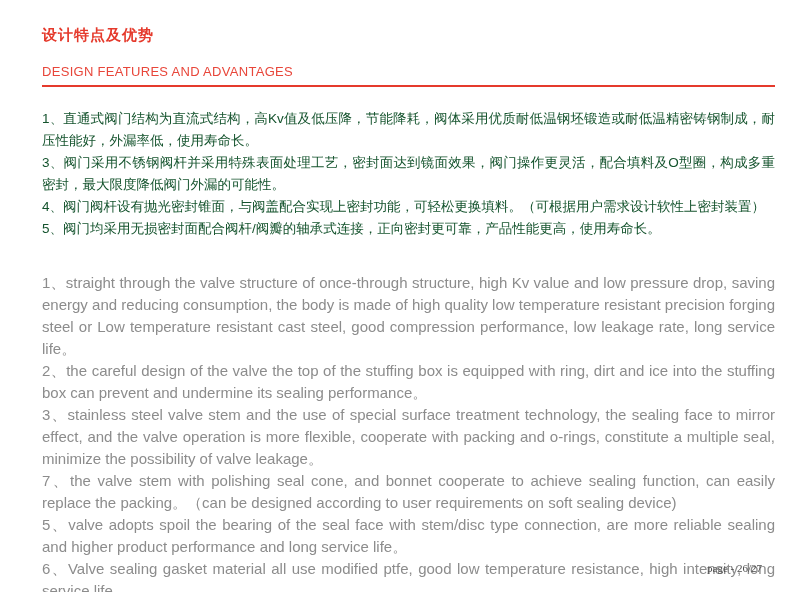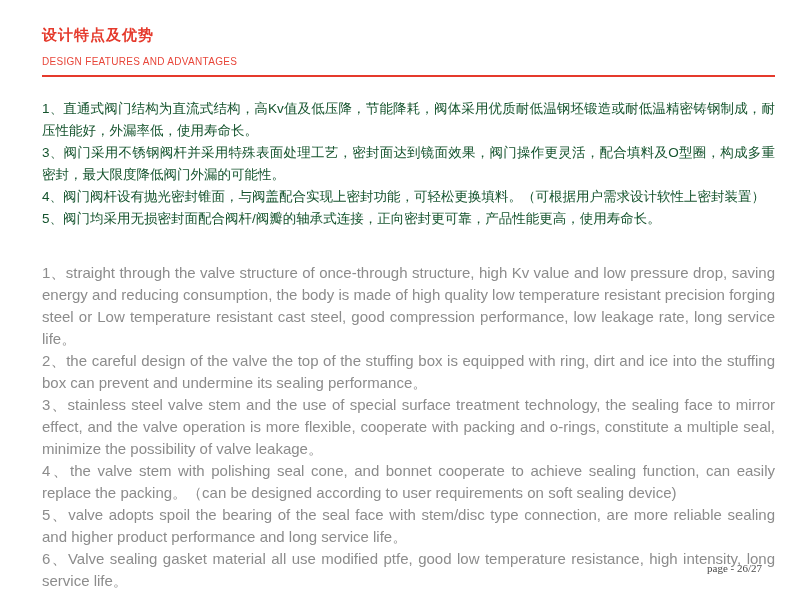--- a/index.html
+++ b/index.html
@@ -17,25 +17,25 @@
   .header { margin-bottom: 0; }
   .title-zh {
     color: #e53a2c;
     font-size: 15px;
     font-weight: bold;
     letter-spacing: 1px;
     line-height: 18px;
   }
   .title-en {
     color: #e8463a;
-    font-size: 10px;
+    font-size: 13px;
     font-weight: normal;
     letter-spacing: 0.3px;
     line-height: 16px;
-    margin-top: 10px;
+    margin-top: 20px;
   }
   .rule {
     border: none;
     border-top: 2px solid #e53a2c;
     margin-top: 5px;
   }
   .zh-list { margin-top: 21px; }
   .zh-list p {
     font-size: 13.5px;
     line-height: 22px;
@@ -74,20 +74,20 @@
     <p>1、直通式阀门结构为直流式结构，高Kv值及低压降，节能降耗，阀体采用优质耐低温钢坯锻造或耐低温精密铸钢制成，耐压性能好，外漏率低，使用寿命长。</p>
     <p>3、阀门采用不锈钢阀杆并采用特殊表面处理工艺，密封面达到镜面效果，阀门操作更灵活，配合填料及O型圈，构成多重密封，最大限度降低阀门外漏的可能性。</p>
     <p>4、阀门阀杆设有抛光密封锥面，与阀盖配合实现上密封功能，可轻松更换填料。（可根据用户需求设计软性上密封装置）</p>
     <p>5、阀门均采用无损密封面配合阀杆/阀瓣的轴承式连接，正向密封更可靠，产品性能更高，使用寿命长。</p>
   </div>
 
   <div class="en-list">
     <p>1、straight through the valve structure of once-through structure, high Kv value and low pressure drop, saving energy and reducing consumption, the body is made of high quality low temperature resistant precision forging steel or Low temperature resistant cast steel, good compression performance, low leakage rate, long service life。</p>
     <p>2、the careful design of the valve the top of the stuffing box is equipped with ring, dirt and ice into the stuffing box can prevent and undermine its sealing performance。</p>
     <p>3、stainless steel valve stem and the use of special surface treatment technology, the sealing face to mirror effect, and the valve operation is more flexible, cooperate with packing and o-rings, constitute a multiple seal, minimize the possibility of valve leakage。</p>
-    <p>4、the valve stem with polishing seal cone, and bonnet cooperate to achieve sealing function, can easily replace the packing。（can be designed according to user requirements on soft sealing device)</p>
+    <p>7、the valve stem with polishing seal cone, and bonnet cooperate to achieve sealing function, can easily replace the packing。（can be designed according to user requirements on soft sealing device)</p>
     <p>5、valve adopts spoil the bearing of the seal face with stem/disc type connection, are more reliable sealing and higher product performance and long service life。</p>
     <p>6、Valve sealing gasket material all use modified ptfe, good low temperature resistance, high intensity, long service life。</p>
   </div>
 
   <div class="footer">page - 26/27</div>
 
 </div>
 
 </body></html>

